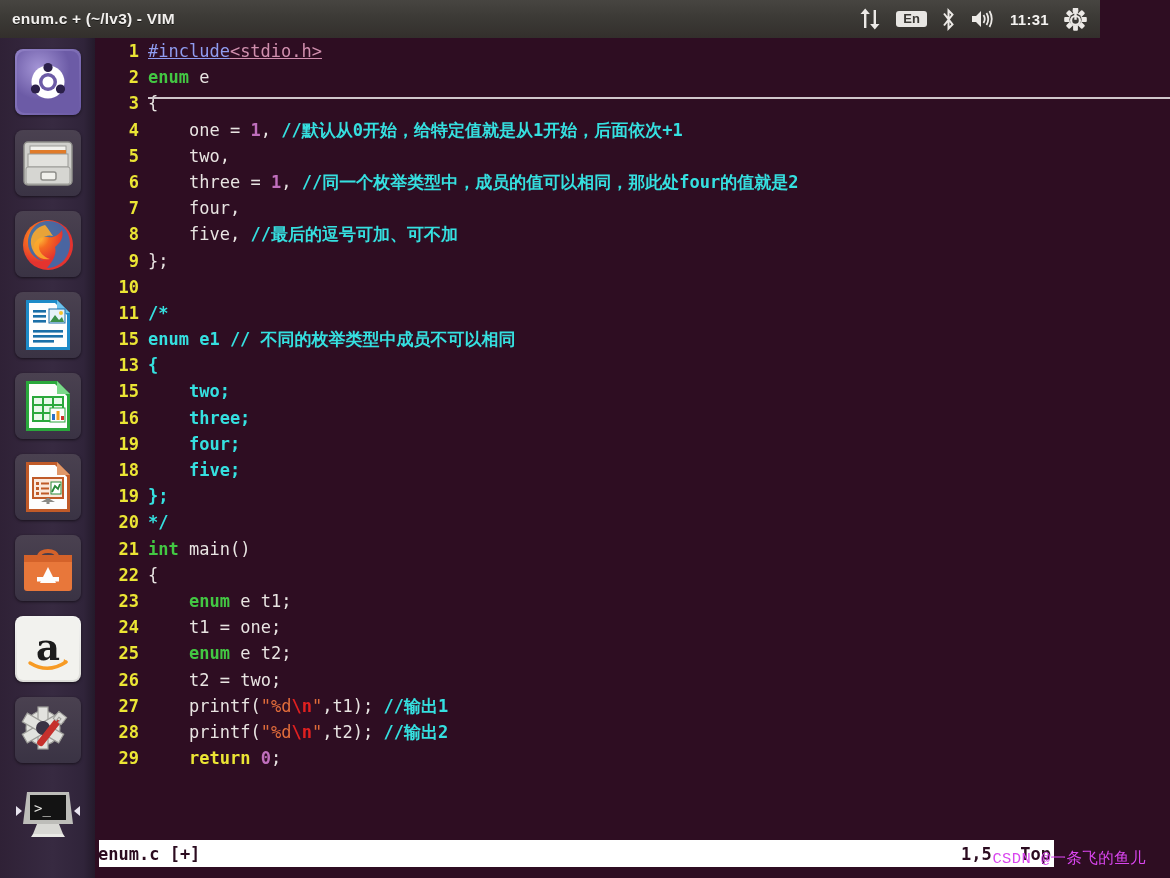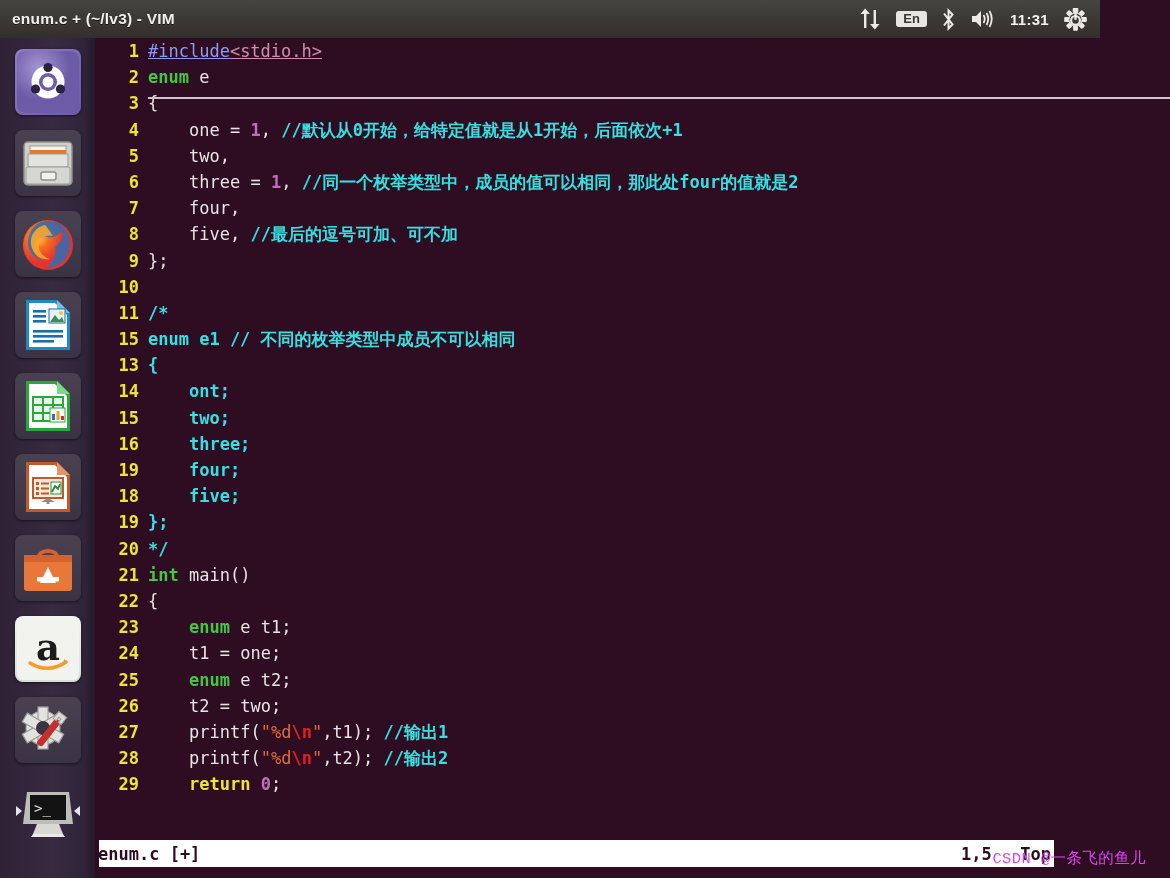--- a/index.html
+++ b/index.html
@@ -337,21 +337,20 @@
         <div class="row"><span class="ln">4</span><span class="src"><span class="c-plain"> </span><span class="c-plain"> </span><span class="c-plain"> </span><span class="c-plain"> </span><span class="c-plain">one</span><span class="c-plain"> </span><span class="c-plain">=</span><span class="c-plain"> </span><span class="c-num">1</span><span class="c-plain">,</span><span class="c-plain"> </span><span class="c-cmt">//<span class="cmt-cn">默认从</span>0<span class="cmt-cn">开始，给特定值就是从</span>1<span class="cmt-cn">开始，后面依次</span>+1</span></span></div>
         <div class="row"><span class="ln">5</span><span class="src"><span class="c-plain"> </span><span class="c-plain"> </span><span class="c-plain"> </span><span class="c-plain"> </span><span class="c-plain">two</span><span class="c-plain">,</span></span></div>
         <div class="row"><span class="ln">6</span><span class="src"><span class="c-plain"> </span><span class="c-plain"> </span><span class="c-plain"> </span><span class="c-plain"> </span><span class="c-plain">three</span><span class="c-plain"> </span><span class="c-plain">=</span><span class="c-plain"> </span><span class="c-num">1</span><span class="c-plain">,</span><span class="c-plain"> </span><span class="c-cmt">//<span class="cmt-cn">同一个枚举类型中，成员的值可以相同，那此处</span>four<span class="cmt-cn">的值就是</span>2</span></span></div>
         <div class="row"><span class="ln">7</span><span class="src"><span class="c-plain"> </span><span class="c-plain"> </span><span class="c-plain"> </span><span class="c-plain"> </span><span class="c-plain">four</span><span class="c-plain">,</span></span></div>
         <div class="row"><span class="ln">8</span><span class="src"><span class="c-plain"> </span><span class="c-plain"> </span><span class="c-plain"> </span><span class="c-plain"> </span><span class="c-plain">five</span><span class="c-plain">,</span><span class="c-plain"> </span><span class="c-cmt">//<span class="cmt-cn">最后的逗号可加、可不加</span></span></span></div>
         <div class="row"><span class="ln">9</span><span class="src"><span class="c-plain">}</span><span class="c-plain">;</span></span></div>
         <div class="row"><span class="ln">10</span><span class="src"></span></div>
         <div class="row"><span class="ln">11</span><span class="src"><span class="c-cmt">/*</span></span></div>
         <div class="row"><span class="ln">15</span><span class="src"><span class="c-cmt">enum e1 // <span class="cmt-cn">不同的枚举类型中成员不可以相同</span></span></span></div>
         <div class="row"><span class="ln">13</span><span class="src"><span class="c-cmt">{</span></span></div>
-        <div class="row"><span class="ln">14</span><span class="src"><span class="c-cmt">    ont;</span></span></div>
         <div class="row"><span class="ln">15</span><span class="src"><span class="c-cmt">    two;</span></span></div>
         <div class="row"><span class="ln">16</span><span class="src"><span class="c-cmt">    three;</span></span></div>
         <div class="row"><span class="ln">19</span><span class="src"><span class="c-cmt">    four;</span></span></div>
         <div class="row"><span class="ln">18</span><span class="src"><span class="c-cmt">    five;</span></span></div>
         <div class="row"><span class="ln">19</span><span class="src"><span class="c-cmt">};</span></span></div>
         <div class="row"><span class="ln">20</span><span class="src"><span class="c-cmt">*/</span></span></div>
         <div class="row"><span class="ln">21</span><span class="src"><span class="c-kw">int</span><span class="c-plain"> </span><span class="c-plain">main</span><span class="c-plain">(</span><span class="c-plain">)</span></span></div>
         <div class="row"><span class="ln">22</span><span class="src"><span class="c-plain">{</span></span></div>
         <div class="row"><span class="ln">23</span><span class="src"><span class="c-plain"> </span><span class="c-plain"> </span><span class="c-plain"> </span><span class="c-plain"> </span><span class="c-kw">enum</span><span class="c-plain"> </span><span class="c-plain">e</span><span class="c-plain"> </span><span class="c-plain">t1</span><span class="c-plain">;</span></span></div>
         <div class="row"><span class="ln">24</span><span class="src"><span class="c-plain"> </span><span class="c-plain"> </span><span class="c-plain"> </span><span class="c-plain"> </span><span class="c-plain">t1</span><span class="c-plain"> </span><span class="c-plain">=</span><span class="c-plain"> </span><span class="c-plain">one</span><span class="c-plain">;</span></span></div>

